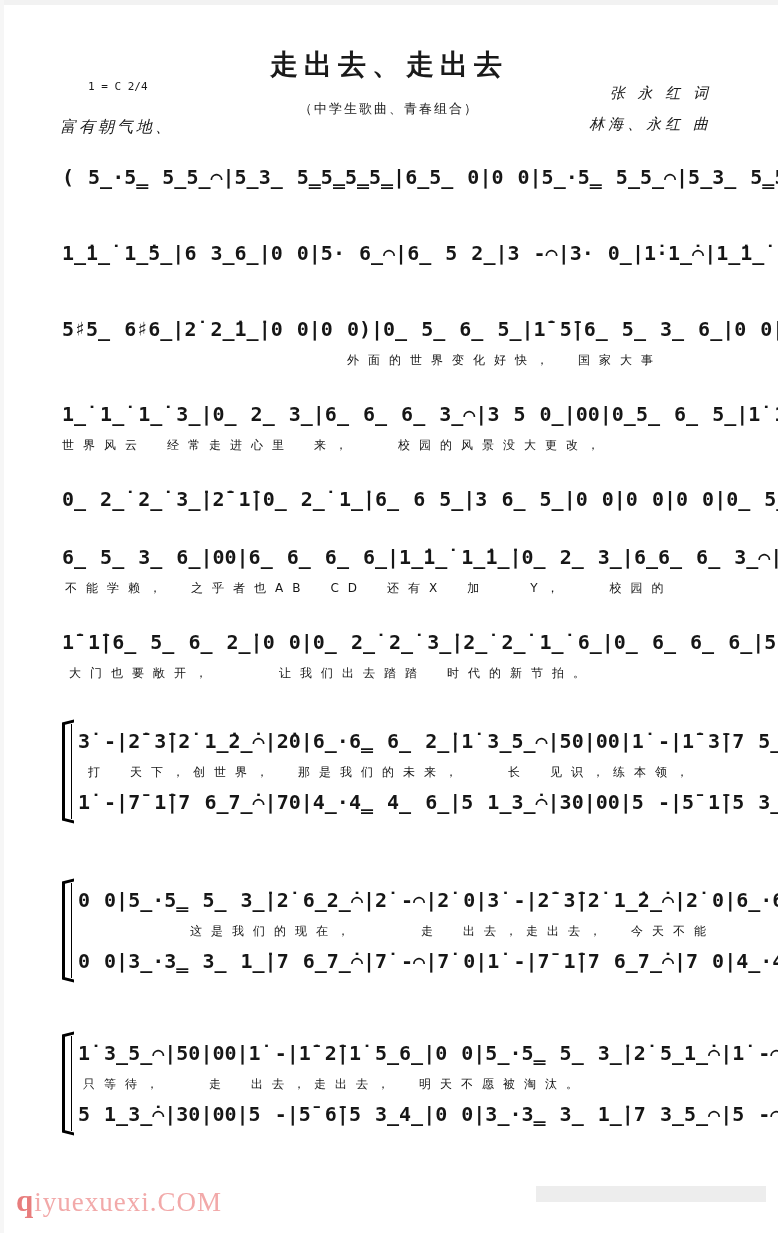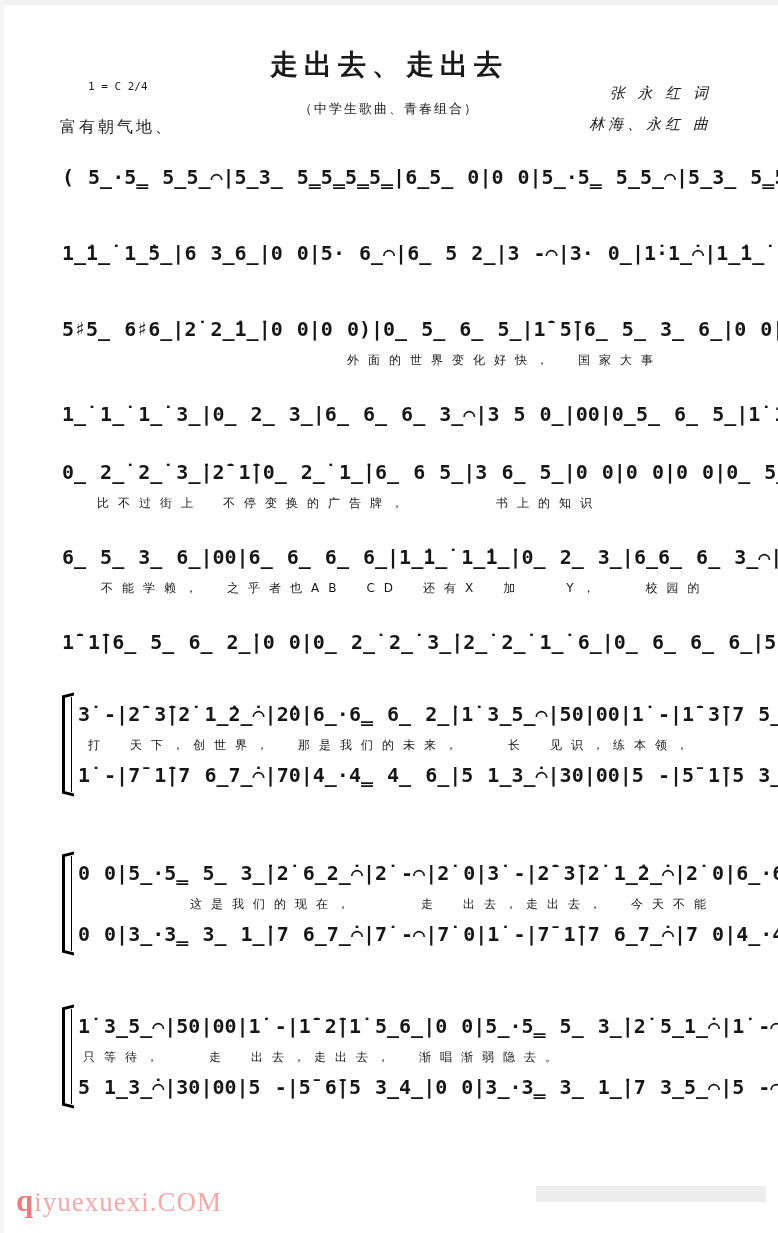--- a/index.html
+++ b/index.html
@@ -6,21 +6,21 @@
   body{
     width:778px;height:1233px;position:relative;background:#ffffff;
     font-family:"DejaVu Sans",sans-serif;color:#1a1a1a;overflow:hidden;
   }
   .scan-edge-top{position:absolute;left:0;top:0;width:778px;height:5px;background:#f2f2f2;}
   .scan-edge-left{position:absolute;left:0;top:0;width:4px;height:1233px;background:#f6f6f6;}
   .scan-strip-bottom{position:absolute;right:12px;top:1186px;width:230px;height:16px;background:#ededed;}
 
   
   .key-sig{position:absolute;left:88px;top:80px;font-family:"DejaVu Sans Mono",monospace;font-size:11px;}
-  .expression{position:absolute;left:60px;top:117px;font-size:16px;letter-spacing:3px;}
+  .expression{position:absolute;left:60px;top:117px;font-size:16px;letter-spacing:3px;font-style:italic;}
   .title{position:absolute;left:0;top:46px;width:778px;text-align:center;
          font-size:28px;font-weight:bold;letter-spacing:6px;}
   .subtitle{position:absolute;left:0;top:100px;width:778px;text-align:center;
             font-size:13px;letter-spacing:2px;}
   .credits{position:absolute;right:66px;top:78px;text-align:right;font-size:15px;
            letter-spacing:4px;line-height:31px;font-style:italic;}
 
   
   .score{position:absolute;left:62px;top:160px;width:668px;}
   .notes{
@@ -33,21 +33,21 @@
     white-space:pre;margin-top:1px;color:#161616;
   }
   .mt-a{margin-top:42px;}      
   .mt-b{margin-top:24px;}      
   .mt-sysA{margin-top:38px;}
   .mt-sysB{margin-top:64px;}
   .mt-sysC{margin-top:58px;}
 
   .off-ly3{padding-left:285px;}
   .off-ly5{padding-left:35px;}
-  .off-ly6{padding-left:3px;margin-left:36px;}
+  .off-ly6{padding-left:3px;}
   .off-ly7{padding-left:7px;}
   .off-ly8{padding-left:10px;}
   .off-ly10{padding-left:112px;}
   .off-ly12{padding-left:5px;}
 
   
   .system{position:relative;padding-left:16px;}
   .bracket{
     position:absolute;left:0;top:0;bottom:0;width:6px;
     border-left:3px solid #000;border-right:1px solid #000;
@@ -89,47 +89,48 @@
 
 <div class="score">
 
   <div class="notes">( 5̲·5̳ 5̲5̲⌒|5̲3̲ 5̳5̳5̳5̳|6̲5̲ 0|0 0|5̲·5̳ 5̲5̲⌒|5̲3̲ 5̳5̳5̳5̳|1̲̇5̲ 0|0 0|1̇·1̲̇⌒</div>
   <div class="notes mt-a">1̲̇1̲̇ 1̲̇5̲|6 3̲6̲|0 0|5· 6̲⌒|6̲ 5 2̲|3 -⌒|3· 0̲|1̇·1̲̇⌒|1̲̇1̲̇ 1̲̇5̲|6 3̲6̲|0 0|</div>
 
   <div class="notes mt-a">5♯5̲ 6♯6̲|2̇ 2̲̇1̲̇|0 0|0 0)|0̲ 5̲ 6̲ 5̲|1̇̄ 5̄|6̲ 5̲ 3̲ 6̲|0 0|6̲ 6̲ 6̲ 6̲|</div>
   <div class="lyrics off-ly3">外面的世界变化好快，　国家大事</div>
 
   <div class="notes mt-b">1̲̇ 1̲̇ 1̲̇ 3̲|0̲ 2̲ 3̲|6̲ 6̲ 6̲ 3̲⌒|3 5 0̲|00|0̲5̲ 6̲ 5̲|1̇ 1̇|6̲ 5̲ 6̲ 3̲|0 0|</div>
+  <div class="lyrics">世界风云　经常走进心里　来，　　校园的风景没大更改，</div>
 
   <div class="notes mt-b">0̲ 2̲̇ 2̲̇ 3̲̇|2̇̄ 1̇̄|0̲ 2̲̇ 1̲̇|6̲ 6 5̲|3 6̲ 5̲|0 0|0 0|0 0|0̲ 5̲ 6̲ 5̲|1̇̄ 5̄|</div>
-  <div class="lyrics off-ly5">比不过街上　不停变换的广告牌，　　　　书上的知识</div>
 
   <div class="notes mt-b">6̲ 5̲ 3̲ 6̲|00|6̲ 6̲ 6̲ 6̲|1̲̇1̲̇ 1̲̇1̲̇|0̲ 2̲ 3̲|6̲6̲ 6̲ 3̲⌒|3 5 0̲|00|0̲5̲ 6̲ 5̲|</div>
   <div class="lyrics off-ly6">不能学赖，　之乎者也AB　CD　还有X　加　　Y，　　校园的</div>
 
   <div class="notes mt-b">1̇̄ 1̇̄|6̲ 5̲ 6̲ 2̲̇|0 0|0̲ 2̲̇ 2̲̇ 3̲̇|2̲̇ 2̲̇ 1̲̇ 6̲|0̲ 6̲ 6̲ 6̲|5 6̲ 1̲̇|0 0|0 0|</div>
+  <div class="lyrics off-ly7">大门也要敞开，　　　让我们出去踏踏　时代的新节拍。</div>
 
   <div class="system mt-sysA">
     <div class="bracket"></div>
     <div class="notes">3̇ -|2̇̄ 3̇̄|2̇ 1̲̇2̲̇⌒|2̇0|6̲·6̳ 6̲ 2̲̇|1̇ 3̲5̲⌒|50|00|1̇ -|1̇̄ 3̄|7 5̲6̲|</div>
     <div class="lyrics off-ly8">打　天下，创世界，　那是我们的未来，　　长　见识，练本领，</div>
     <div class="notes">1̇ -|7̄ 1̇̄|7 6̲7̲̇⌒|70|4̲·4̳ 4̲ 6̲|5 1̲3̲̇⌒|30|00|5 -|5̄ 1̄|5 3̲4̲|</div>
   </div>
 
   <div class="system mt-sysB">
     <div class="bracket"></div>
     <div class="notes">0 0|5̲·5̳ 5̲ 3̲̇|2̇ 6̲2̲̇⌒|2̇ -⌒|2̇ 0|3̇ -|2̇̄ 3̇̄|2̇ 1̲̇2̲̇⌒|2̇ 0|6̲·6̳ 6̲ 2̲̇|</div>
     <div class="lyrics off-ly10">这是我们的现在，　　　走　出去，走出去，　今天不能</div>
     <div class="notes">0 0|3̲·3̳ 3̲ 1̲̇|7 6̲7̲̇⌒|7̇ -⌒|7̇ 0|1̇ -|7̄ 1̇̄|7 6̲7̲̇⌒|7 0|4̲·4̳ 4̲ 6̲|</div>
   </div>
 
   <div class="system mt-sysC">
     <div class="bracket"></div>
     <div class="notes">1̇ 3̲5̲⌒|50|00|1̇ -|1̇̄ 2̇̄|1̇ 5̲6̲|0 0|5̲·5̳ 5̲ 3̲̇|2̇ 5̲1̲̇⌒|1̇ -⌒|1̇ 0 ‖</div>
-    <div class="lyrics off-ly12">只等待，　　走　出去，走出去，　渐唱渐弱隐去。</div>
+    <div class="lyrics off-ly12">只等待，　　走　出去，走出去，　明天不愿被淘汰。</div>
     <div class="notes">5 1̲3̲̇⌒|30|00|5 -|5̄ 6̄|5 3̲4̲|0 0|3̲·3̳ 3̲ 1̲̇|7 3̲5̲⌒|5 -⌒|5 0 ‖</div>
   </div>
 
 </div>
 
 <div class="scan-strip-bottom"></div>
 
 <div class="watermark">
   <span class="wm-prefix" style="color: rgb(232, 125, 125);">q</span><span style="color: rgb(242, 169, 169);">iyuexuexi.COM</span>
 </div>

